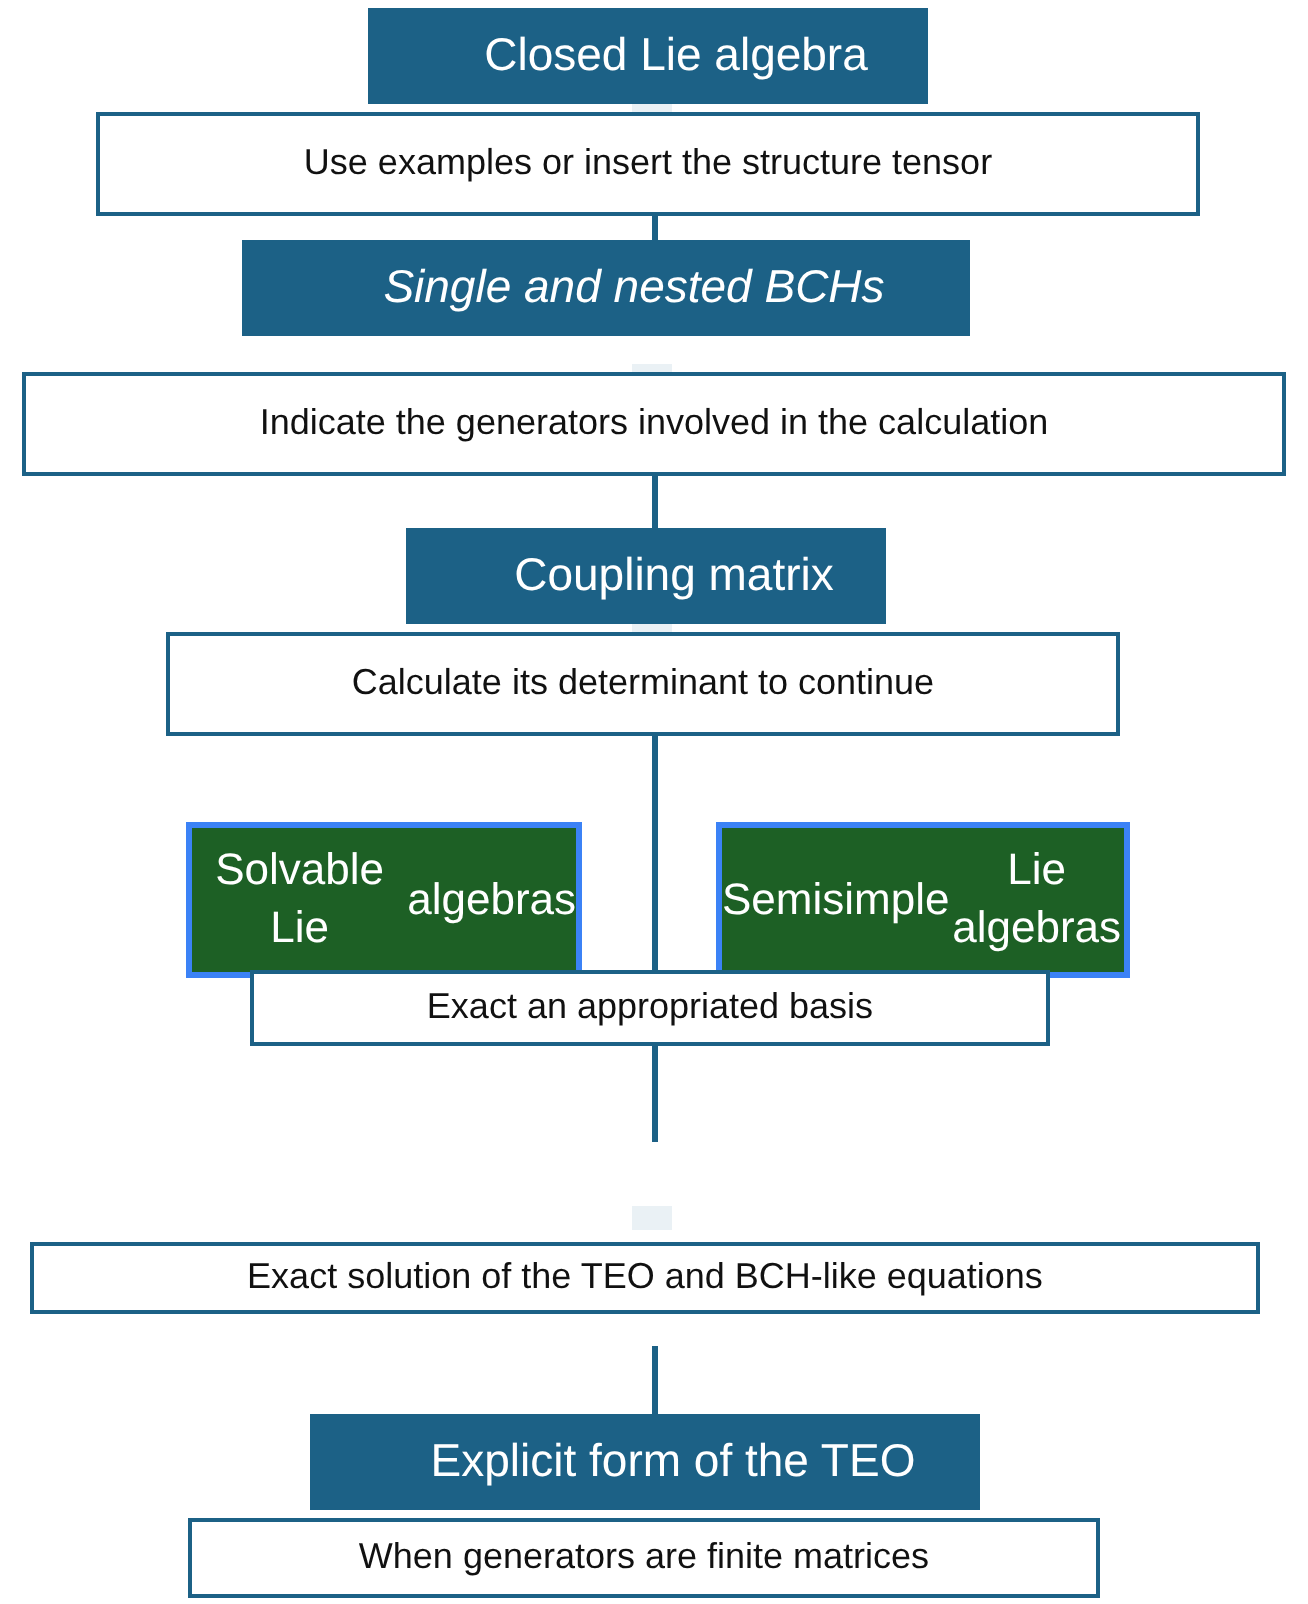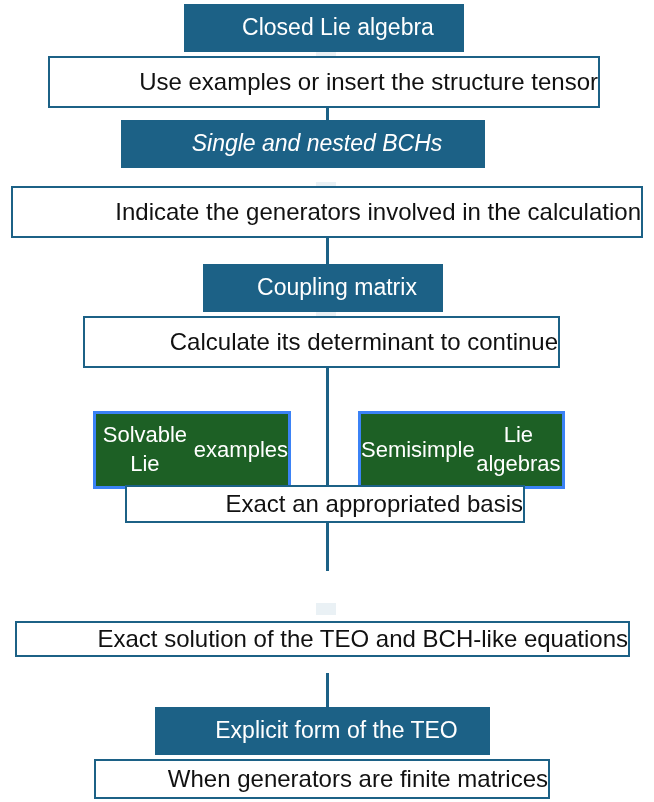--- a/index.html
+++ b/index.html
@@ -39,23 +39,22 @@
   .node.header {
     background: #1c6186;
     color: #ffffff;
     font-size: 23px;
     border: none;
     padding-left: 28px;
   }
   .node.body {
     background: #ffffff;
     color: #111111;
-    font-size: 24px;
+    font-size: 18px;
     border: 2px solid #1c6186;
-    justify-content: flex-end;
   }
   .node.green {
     background: #1d6025;
     color: #ffffff;
     font-size: 22px;
     border: 3px solid #3b82f6;
     flex-direction: row;
     line-height: 1.3;
   }
   .node.green .ln {
@@ -94,21 +93,21 @@
 
   <div class="node header" style="left:203px; top:264px; width:240px; height:48px;">
     <span>Coupling matrix</span>
   </div>
   <div class="node body" style="left:83px; top:316px; width:477px; height:52px;">
     <span>Calculate its determinant to continue</span>
   </div>
 
   <div class="node green" style="left:93px; top:411px; width:198px; height:78px;">
     <span class="ln">Solvable Lie</span>
-    <span class="ln">examples</span>
+    <span class="ln">algebras</span>
   </div>
   <div class="node green" style="left:358px; top:411px; width:207px; height:78px;">
     <span class="ln">Semisimple</span>
     <span class="ln">Lie algebras</span>
   </div>
 
   <div class="node body" style="left:125px; top:485px; width:400px; height:38px;">
     <span>Exact an appropriated basis</span>
   </div>
 

